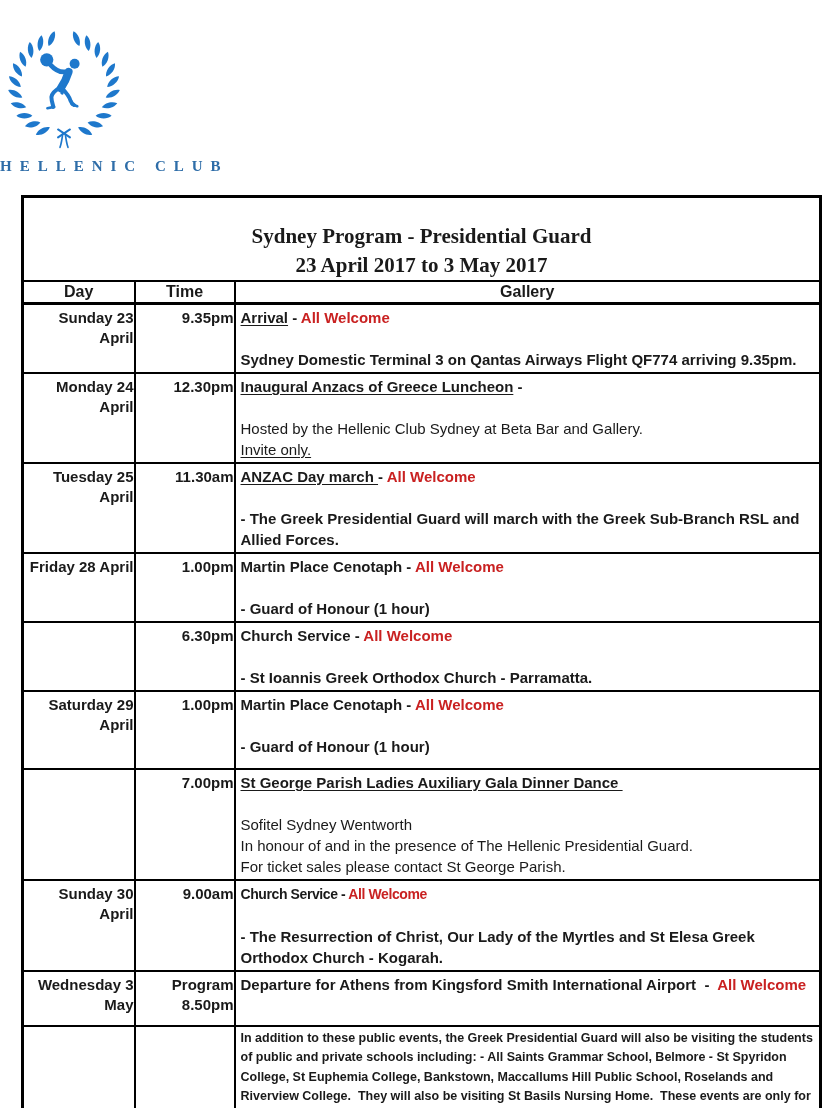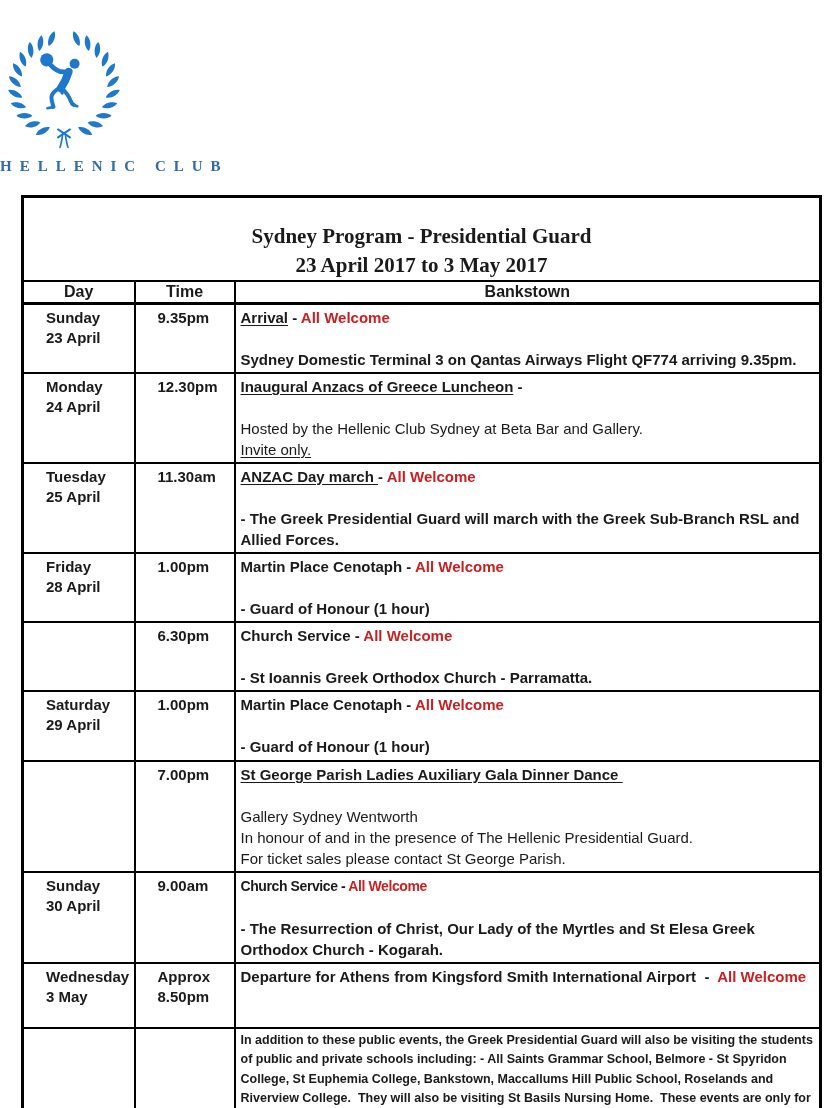--- a/index.html
+++ b/index.html
@@ -44,49 +44,49 @@
   }
   tr.cols-row th {
     height:16px;
     font-size:16px;
     font-weight:bold;
     text-align:center;
     padding:1px 4px;
     border-bottom:3px solid #000;
   }
   td.day, td.time {
-    text-align:left;
+    text-align:right;
     font-weight:bold;
     font-size:15px;
     line-height:20px;
-    padding:3px 22px;
+    padding:3px 0;
   }
   td.activity { padding:2px 6px 2px 5px; font-size:15px; line-height:21px; }
   .aline { white-space:pre-wrap; min-height:21px; }
   .aline.blank { height:21px; }
   span.b { font-weight:bold; }
   span.u { text-decoration:underline; text-underline-offset:2px; }
   span.red { color:var(--red,#C92121); }
   span.narrow { font-size:14px; letter-spacing:-0.4px; }
   td.activity.small .aline {
     font-size:12.5px;
     line-height:19.5px;
     font-weight:bold;
     min-height:19.5px;
   }
   
   #schedule-body tr:nth-child(1)  { height:67px; }
   #schedule-body tr:nth-child(2)  { height:83px; }
   #schedule-body tr:nth-child(3)  { height:86px; }
   #schedule-body tr:nth-child(4)  { height:66px; }
   #schedule-body tr:nth-child(5)  { height:65px;margin-left:36px; }
-  #schedule-body tr:nth-child(6)  { height:70px; }
+  #schedule-body tr:nth-child(6)  { height:78px; }
   #schedule-body tr:nth-child(7)  { height:102px; }
   #schedule-body tr:nth-child(8)  { height:77px; }
-  #schedule-body tr:nth-child(9)  { height:65px; }
+  #schedule-body tr:nth-child(9)  { height:55px; }
   #schedule-body tr:nth-child(10) { height:110px; }
 </style>
 </head>
 <body>
 
 <header class="logo-block">
   <svg width="128" height="122" viewBox="8 12 184 184" style="color:var(--logo-blue,#1E78CC)" aria-hidden="true">
     <defs>
       <path id="lf" d="M0,9 C5.5,3 5.5,-9 0,-15 C-5.5,-9 -5.5,3 0,9 Z"></path>
     </defs>
@@ -142,21 +142,21 @@
   <thead>
     <tr class="title-row">
       <th colspan="3">
         <div>Sydney Program - Presidential Guard</div>
         <div>23 April 2017 to 3 May 2017</div>
       </th>
     </tr>
     <tr class="cols-row">
       <th>Day</th>
       <th>Time</th>
-      <th>Bankstown</th>
+      <th>Gallery</th>
     </tr>
   </thead>
   <tbody id="schedule-body">
       <tr>
         <td class="day">Sunday 23 April</td>
         <td class="time">9.35pm</td>
         <td class="activity">
           <div class="aline"><span class="b u">Arrival</span><span class="b"> - </span><span class="b red">All Welcome</span></div>
           <div class="aline blank">&nbsp;</div>
           <div class="aline"><span class="b">Sydney Domestic Terminal 3 on Qantas Airways Flight QF774 arriving 9.35pm.</span></div>
@@ -207,37 +207,37 @@
           <div class="aline blank">&nbsp;</div>
           <div class="aline"><span class="b">- Guard of Honour (1 hour)</span></div>
         </td>
       </tr>
       <tr>
         <td class="day"></td>
         <td class="time">7.00pm</td>
         <td class="activity">
           <div class="aline"><span class="b u">St George Parish Ladies Auxiliary Gala Dinner Dance </span></div>
           <div class="aline blank">&nbsp;</div>
-          <div class="aline"><span class="">Gallery Sydney Wentworth</span></div>
+          <div class="aline"><span class="">Sofitel Sydney Wentworth</span></div>
           <div class="aline"><span class="">In honour of and in the presence of The Hellenic Presidential Guard.</span></div>
           <div class="aline"><span class="">For ticket sales please contact St George Parish.</span></div>
         </td>
       </tr>
       <tr>
         <td class="day">Sunday 30 April</td>
         <td class="time">9.00am</td>
         <td class="activity">
           <div class="aline"><span class="b narrow">Church Service - </span><span class="b red narrow">All Welcome</span></div>
           <div class="aline blank">&nbsp;</div>
           <div class="aline"><span class="b">- The Resurrection of Christ, Our Lady of the Myrtles and St Elesa Greek Orthodox Church - Kogarah.</span></div>
         </td>
       </tr>
       <tr>
         <td class="day">Wednesday 3 May</td>
-        <td class="time">Approx 8.50pm</td>
+        <td class="time">Program 8.50pm</td>
         <td class="activity">
           <div class="aline"><span class="b">Departure for Athens from Kingsford Smith International Airport  -  </span><span class="b red">All Welcome</span></div>
         </td>
       </tr>
       <tr>
         <td class="day"></td>
         <td class="time"></td>
         <td class="activity small">
           <div class="aline"><span class="">In addition to these public events, the Greek Presidential Guard will also be visiting the students of public and private schools including: - All Saints Grammar School, Belmore - St Spyridon College, St Euphemia College, Bankstown, Maccallums Hill Public School, Roselands and Riverview College.  They will also be visiting St Basils Nursing Home.  These events are only for the students and retirees and are not open to the public.</span></div>
         </td>

